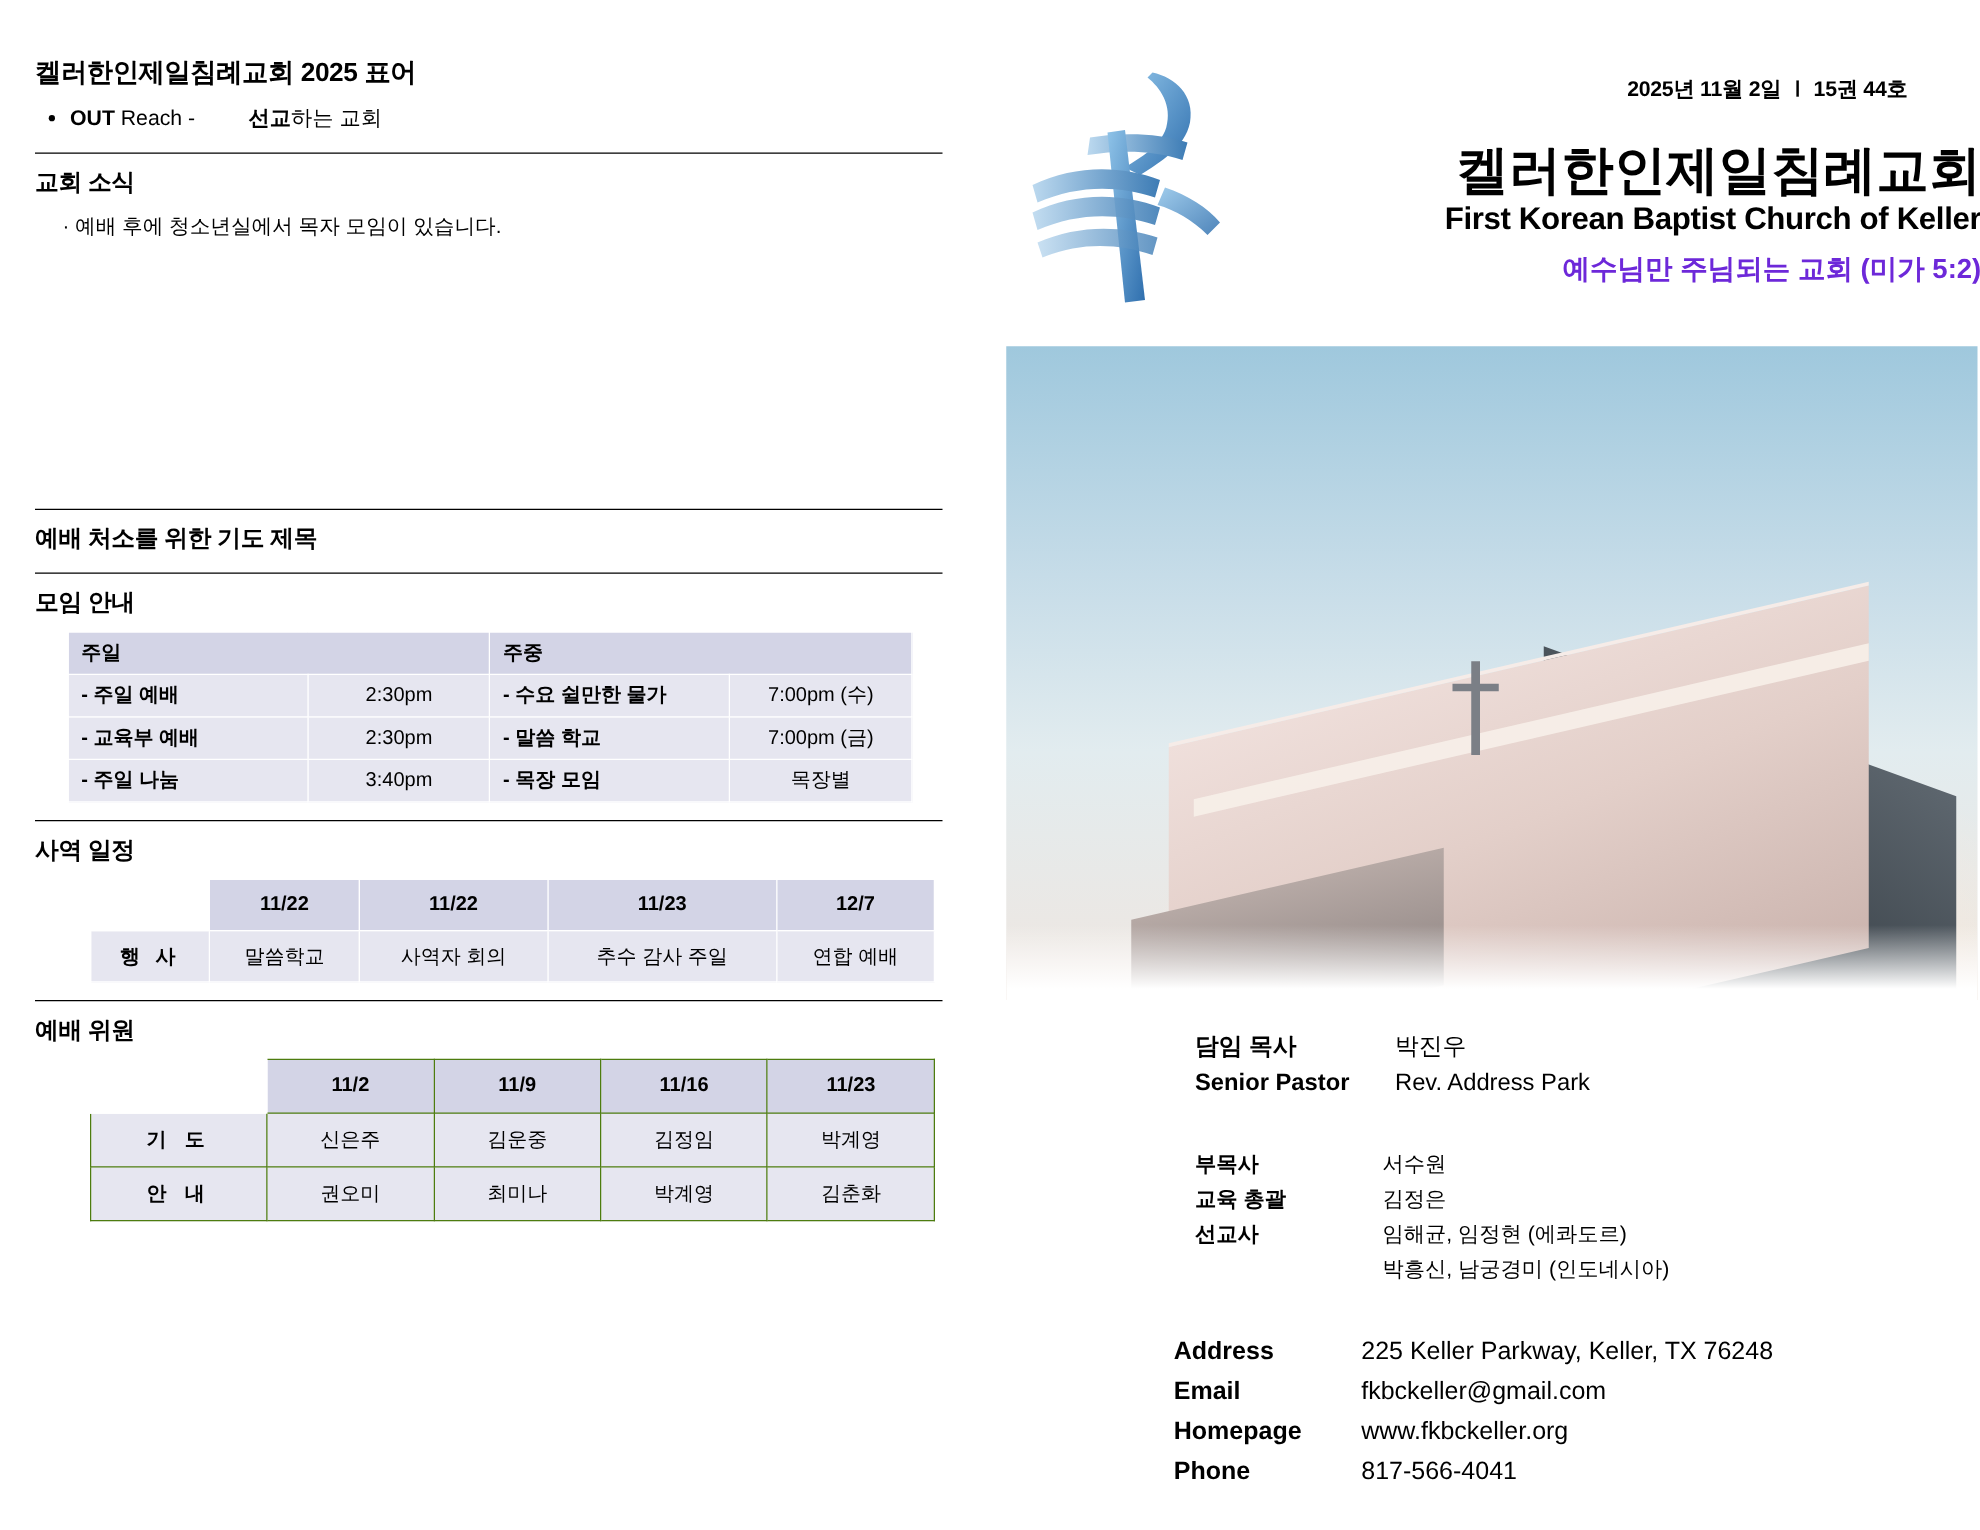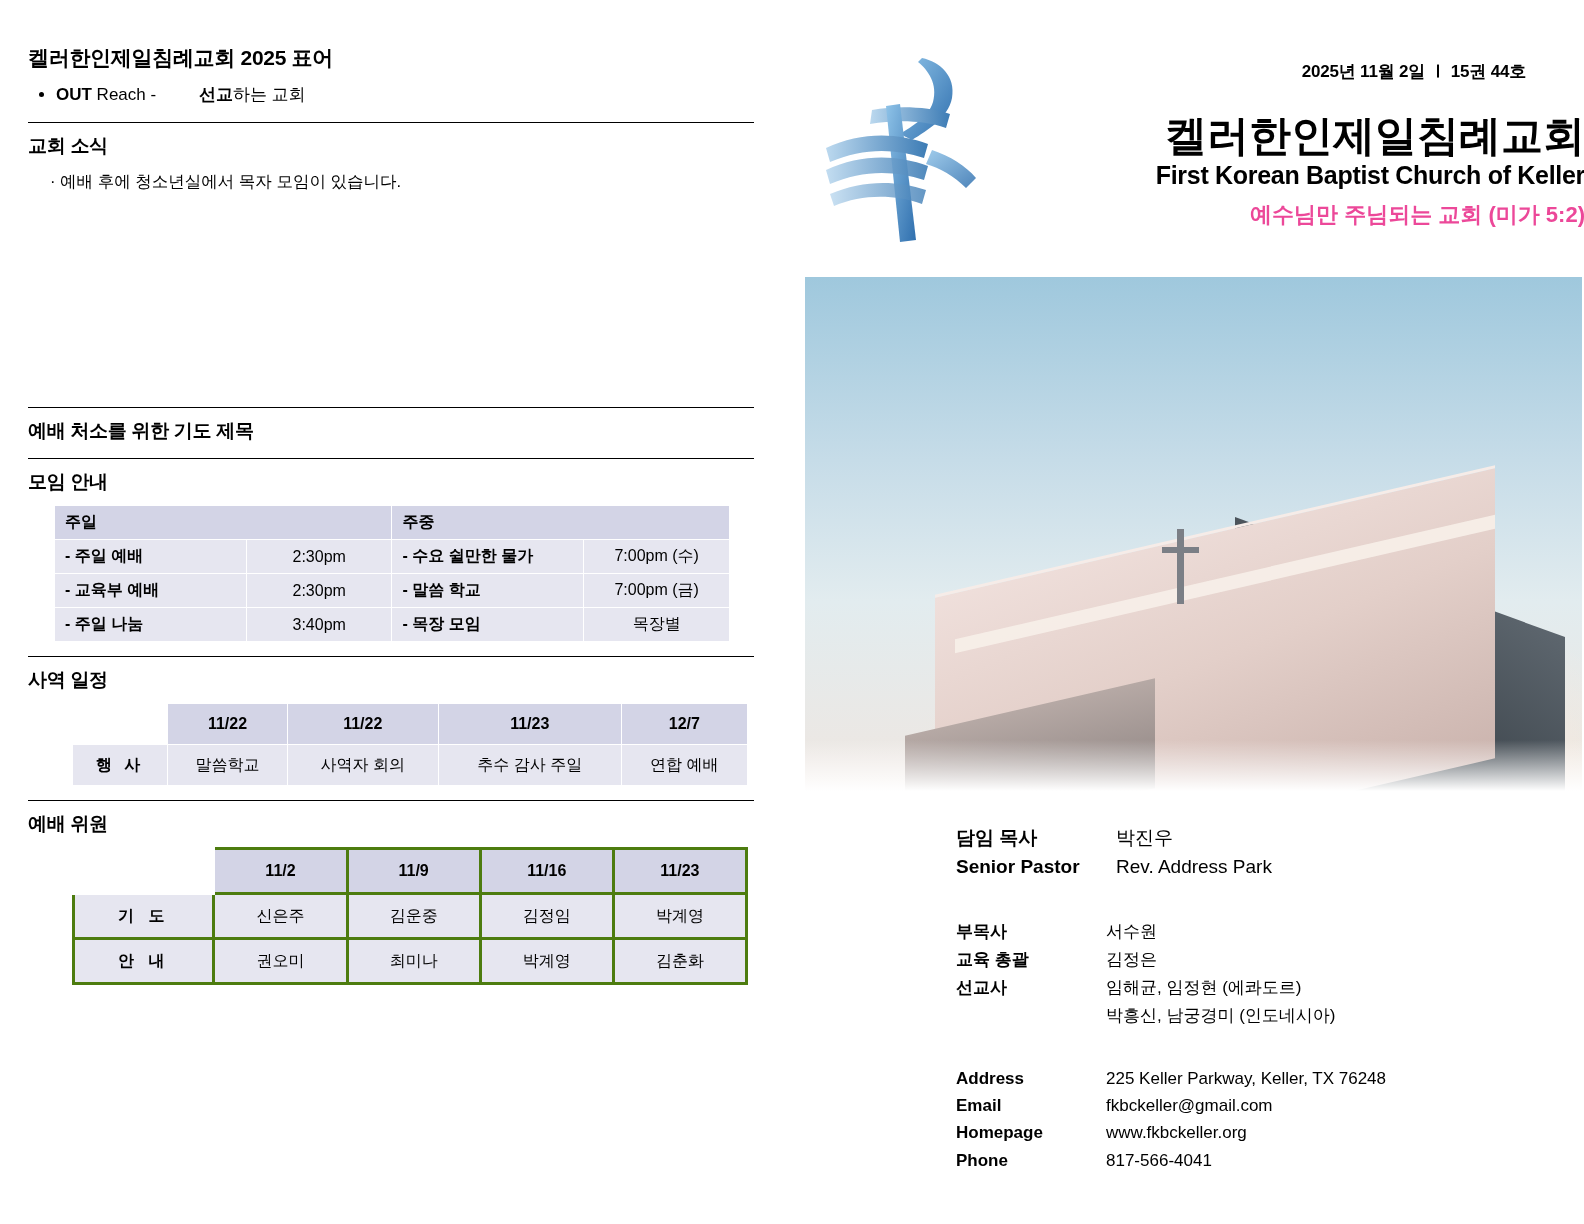--- a/index.html
+++ b/index.html
@@ -137,21 +137,21 @@
   .tbl-sched tr.head td.rowlabel {
     background: #ffffff;
     border-color: #ffffff;
   }
 
   .tbl-worker {
     width: 676px;
     margin: 6px 0 0 44px;
   }
   .tbl-worker td {
-    border: 3px solid #4d7c0f;
+    border: 1px solid #4d7c0f;
     background: #e6e6f0;
     height: 42px;
     text-align: center;
     padding: 0 6px;
   }
   .tbl-worker tr.head td {
     background: #d3d4e6;
     font-weight: bold;
   }
   .tbl-worker td.rowlabel {
@@ -201,21 +201,21 @@
   }
   .church-en {
     font-size: 25px;
     font-weight: bold;
     letter-spacing: -0.3px;
     margin-top: 2px;
   }
   .church-verse {
     font-size: 22px;
     font-weight: bold;
-    color: #ec4899;
+    color: #6d28d9;
     margin-top: 10px;
   }
 
   .photo {
     position: absolute;
     left: 5px;
     top: 277px;
     width: 777px;
     height: 523px;
     overflow: hidden;
@@ -325,24 +325,24 @@
   .staff-row .v {
     flex: 1;
   }
   .staff-cont {
     margin-left: 150px;
     line-height: 1.65;
   }
 
   .contact-block {
     position: absolute;
-    left: 156px;
+    left: 139px;
     top: 1065px;
     width: 620px;
-    font-size: 17px;
+    font-size: 20px;
   }
   .contact-row {
     display: flex;
     line-height: 1.6;
   }
   .contact-row .k {
     width: 150px;
     font-weight: bold;
   }
   .contact-row .v {

